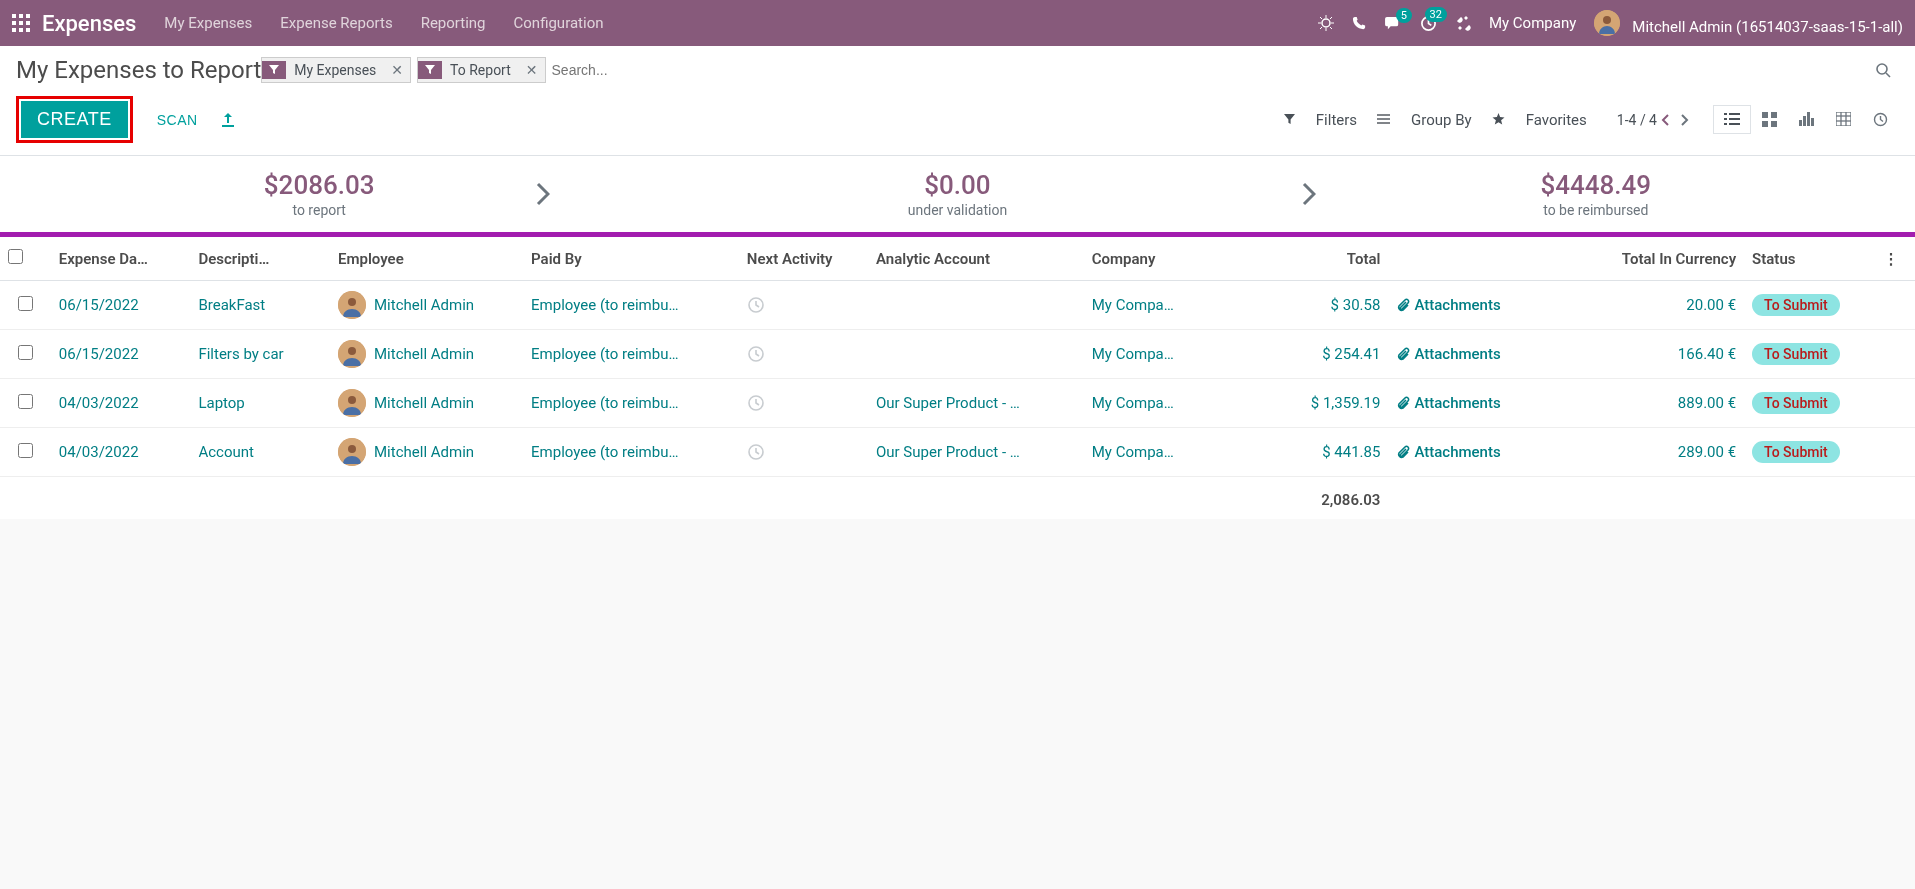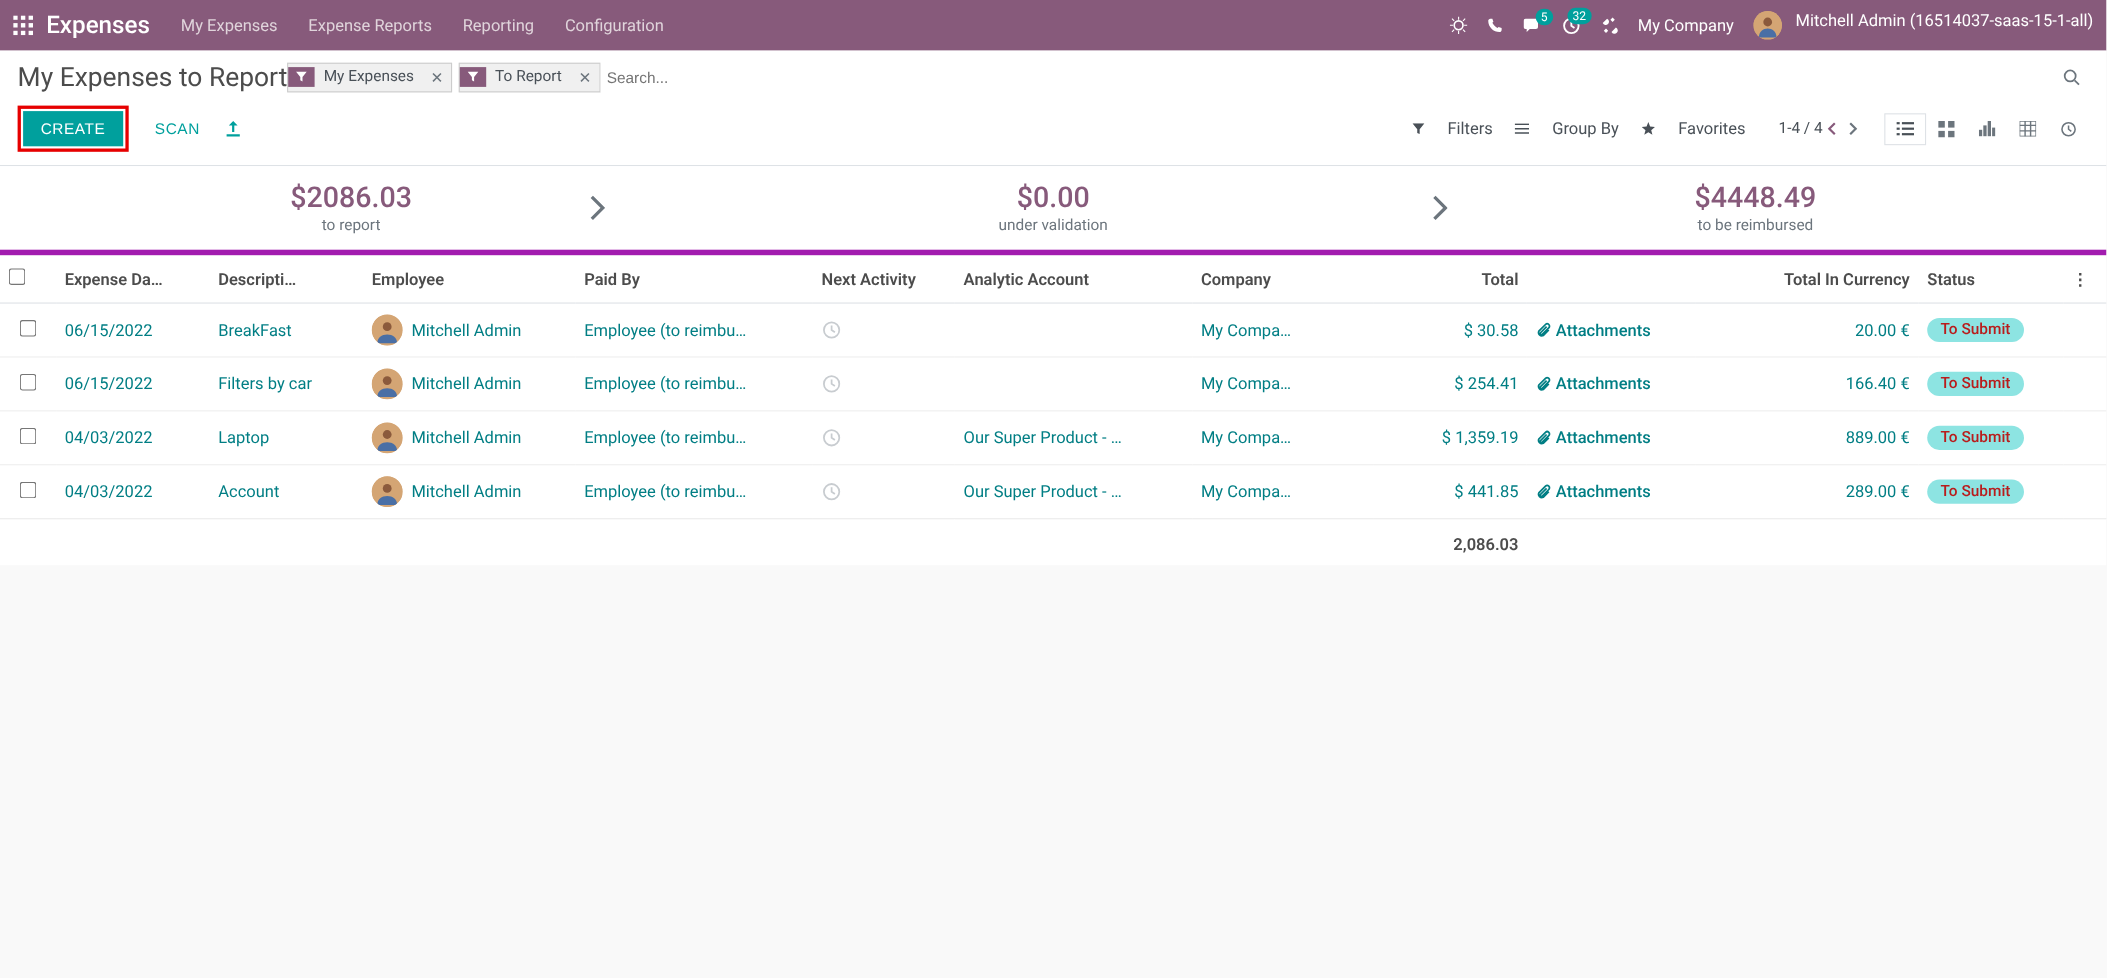--- a/index.html
+++ b/index.html
@@ -18,40 +18,40 @@
 .navbar .apps-icon { width: 18px; margin-right: 12px; display:flex; }
 .navbar .brand { font-size: 22px; font-weight: 500; margin-right: 28px; color:#fff; }
 .navbar .nav-links { display: flex; gap: 28px; }
 .navbar .nav-links a { color: #e0d4db; text-decoration: none; cursor:pointer; }
 .navbar .spacer { flex: 1; }
 .navbar .right { display: flex; align-items: center; gap: 18px; }
 .navbar .icon-btn { color: #fff; cursor: pointer; position: relative; }
 .badge { position: absolute; top: -8px; right: -10px; background: #00a09d; color:#fff; border-radius: 10px; font-size: 11px; padding: 1px 5px; min-width:14px; text-align:center; }
 .avatar { width: 26px; height: 26px; border-radius: 50%; background: #d4a574; display:inline-flex; align-items:center; justify-content:center; overflow:hidden; margin-right:6px; }
 .avatar-sm { width: 28px; height: 28px; border-radius: 50%; background: #d4a574; display:inline-flex; align-items:center; justify-content:center; overflow:hidden; }
-.user-area { display:flex; align-items:flex-start; gap:6px; cursor:pointer; }
+.user-area { display:flex; align-items:flex-end; gap:6px; cursor:pointer; }
 
 
 .control-panel { background: #fff; border-bottom: 1px solid #dee2e6; }
 .cp-top { display: flex; align-items: center; padding: 10px 16px 6px; }
 .breadcrumb { font-size: 24px; color: #4c4c4c; }
 .cp-top-right { margin-left: auto; display:flex; align-items:center; gap:6px; flex:1; justify-content:flex-end; }
 
 .facets { display:flex; gap:6px; }
 .facet { display:flex; align-items:center; background:#f0f0f0; border:1px solid #ccc; font-size:14px; }
 .facet-icon { background:#875a7b; color:#fff; padding:4px 7px; }
 .facet-label { padding:4px 8px; color:#495057; }
 .facet-remove { padding:4px 7px; color:#6c757d; cursor:pointer; }
 .search-input { border:none; outline:none; font-size:14px; padding:6px; flex:1; min-width:200px; }
 .search-wrap { display:flex; align-items:center; flex:1; }
 .search-icon { color:#6c757d; cursor:pointer; padding:0 8px; }
 
 .cp-bottom { display:flex; align-items:center; padding: 6px 16px 12px; }
 .create-highlight { border: 3px solid #e60000; padding: 2px; margin-right: 10px; }
-.btn-create { background:#00a09d; color:#fff; border:none; padding:8px 16px; font-size:14px; font-weight:500; cursor:pointer; letter-spacing:0.5px; }
+.btn-create { background:#00a09d; color:#fff; border:none; padding:8px 16px; font-size:18px; font-weight:500; cursor:pointer; letter-spacing:0.5px; }
 .btn-scan { color:#00a09d; background:none; border:none; font-size:14px; font-weight:500; padding:8px 14px; cursor:pointer; letter-spacing:0.5px; }
 .upload-icon { color:#00a09d; padding:8px; cursor:pointer; }
 
 .search-opts { display:flex; gap:20px; margin-left:auto; color:#495057; font-size:15px; }
 .search-opt { display:flex; align-items:center; gap:21px; cursor:pointer; }
 .pager { display:flex; align-items:center; gap:0; color:#495057; font-size:14px; margin-left:30px; }
 .pager-arrow { cursor:pointer; color:#6c757d; padding:4px; }
 .pager-arrow.active { color:#875a7b; }
 .view-switcher { display:flex; gap:0; margin-left:20px; }
 .view-btn { padding:6px 10px; cursor:pointer; color:#6c757d; border:1px solid transparent; }

